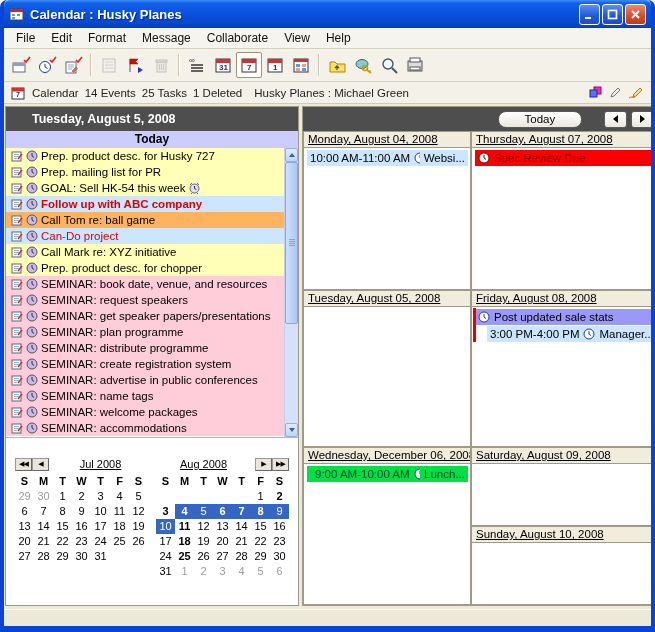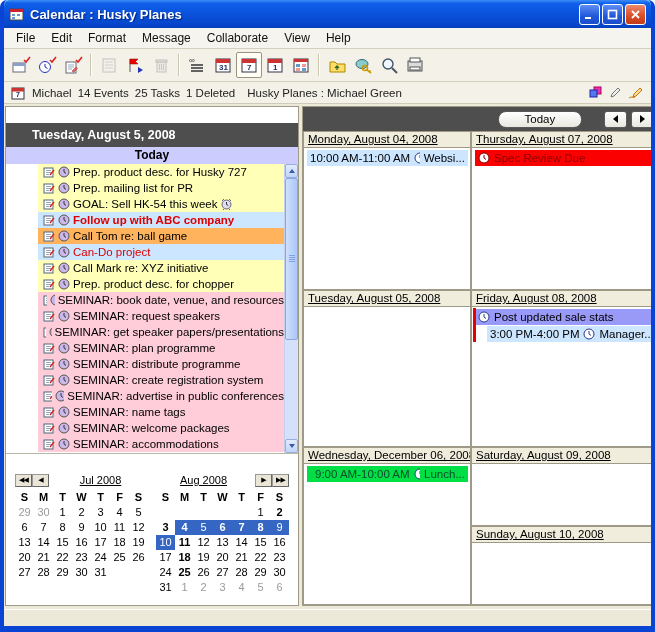--- a/index.html
+++ b/index.html
@@ -32,26 +32,26 @@
   
   .infobar{ height:22px; flex:0 0 22px; background:#f4f2e8; display:flex; align-items:center;
     gap:6px; padding:0 7px; font-size:11.5px; color:#222; border-bottom:1px solid #cfcbb8;}
   .infobar .grow{ flex:1;}
   
   .main{ flex:1; display:flex; gap:3px; padding:2px 1px 3px 1px; background:#ece9d8; min-height:0;}
   .left-panel{ width:294px; flex:0 0 294px; display:flex; flex-direction:column; border:1px solid #9e9a87; background:#fff; min-height:0;}
   .right-panel{ flex:1; display:flex; flex-direction:column; border:1px solid #9e9a87; background:#fff; min-height:0;}
   .dark-header{ height:24px; flex:0 0 24px; background:#4e4e4e; color:#fff; font-weight:bold;
     font-size:12.5px; display:flex; align-items:center;}
-  .left-panel .dark-header{ padding-left:26px;margin-top:16px;}
+  .left-panel .dark-header{ padding-left:26px;}
   .today-bar{ height:17px; flex:0 0 17px; background:#ccccff; font-weight:bold; font-size:12px;
     text-align:center; line-height:17px; color:#000;}
   
   .task-area{ height:290px; flex:0 0 290px; display:flex; border-bottom:1px solid #b9b5a4; min-height:0;}
-  .task-list{ flex:1; overflow:hidden;padding-left:32px;}
+  .task-list{ flex:1; overflow:hidden;}
   .task-row{ height:16px; display:flex; align-items:center; gap:3px; padding-left:5px;
     font-size:11.5px; color:#000; white-space:nowrap;}
   .bg-yellow{ background:#ffffb8;} .bg-blue{ background:#cce6ff;}
   .bg-orange{ background:#ffb35c;} .bg-pink{ background:#ffccd9;}
   .t-red{ color:#dd0000;} .t-bold{ font-weight:bold;}
   
   .xp-scroll{ width:14px; flex:0 0 14px; display:flex; flex-direction:column; background:#d5e1fa; border-left:1px solid #c2cfee;}
   .xp-btn{ height:14px; flex:0 0 14px; background:linear-gradient(180deg,#e3ecfd,#c0d4fb);
     border:1px solid #97aee0; border-radius:2px; display:flex; align-items:center; justify-content:center;}
   .xp-arrow{ width:0; height:0; border-left:3px solid transparent; border-right:3px solid transparent;}
@@ -261,21 +261,21 @@
   </div>
 
   <div class="infobar">
     <span>
       <svg width="15" height="14">
           <rect x="1" y="2" width="12" height="11" fill="#fff" stroke="#334"></rect>
           <rect x="1" y="2" width="12" height="3.5" fill="#c33"></rect>
           <text x="5" y="11" font-size="7" font-weight="bold" fill="#236">7</text>
         </svg>
     </span>
-    <span>Michael</span>
+    <span>Calendar</span>
     <span>14 Events</span>
     <span>25 Tasks</span>
     <span>1 Deleted</span>
     <span style="margin-left:6px;">Husky Planes : Michael Green</span>
     <span class="grow"></span>
     <span>
       <svg width="14" height="13">
           <rect x="5" y="1" width="7" height="7" fill="#e3a" stroke="#a06"></rect>
           <rect x="1" y="4" width="7" height="7" fill="#57e" stroke="#22a"></rect>
         </svg>

